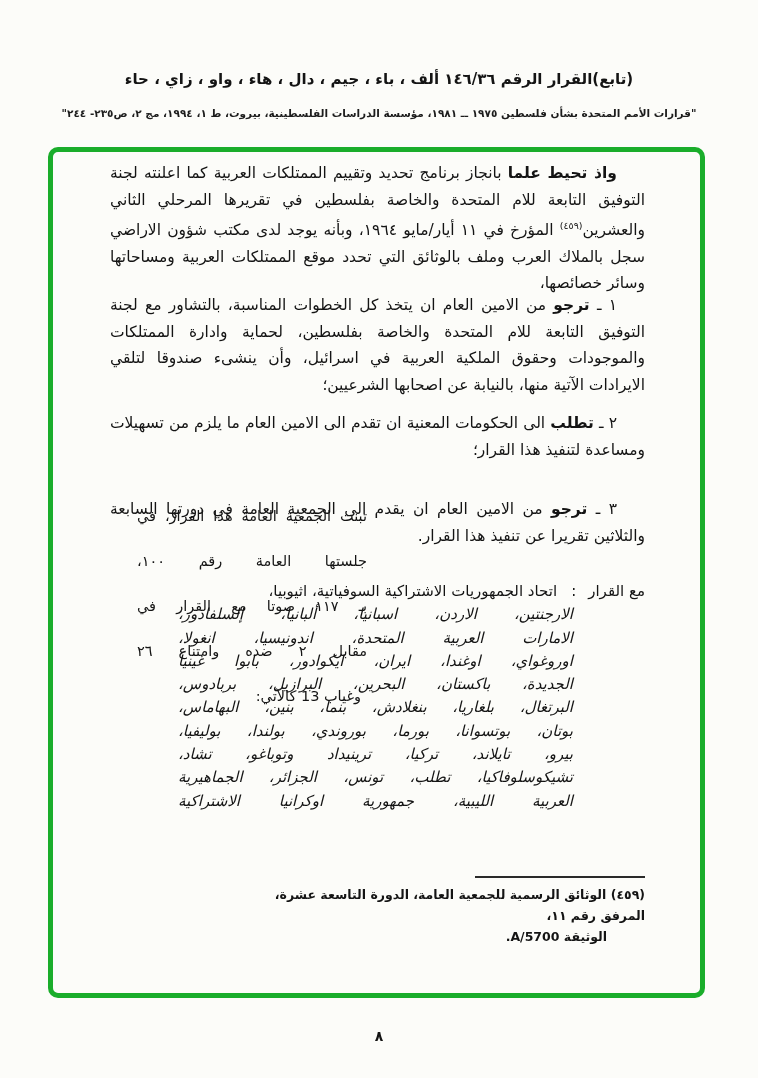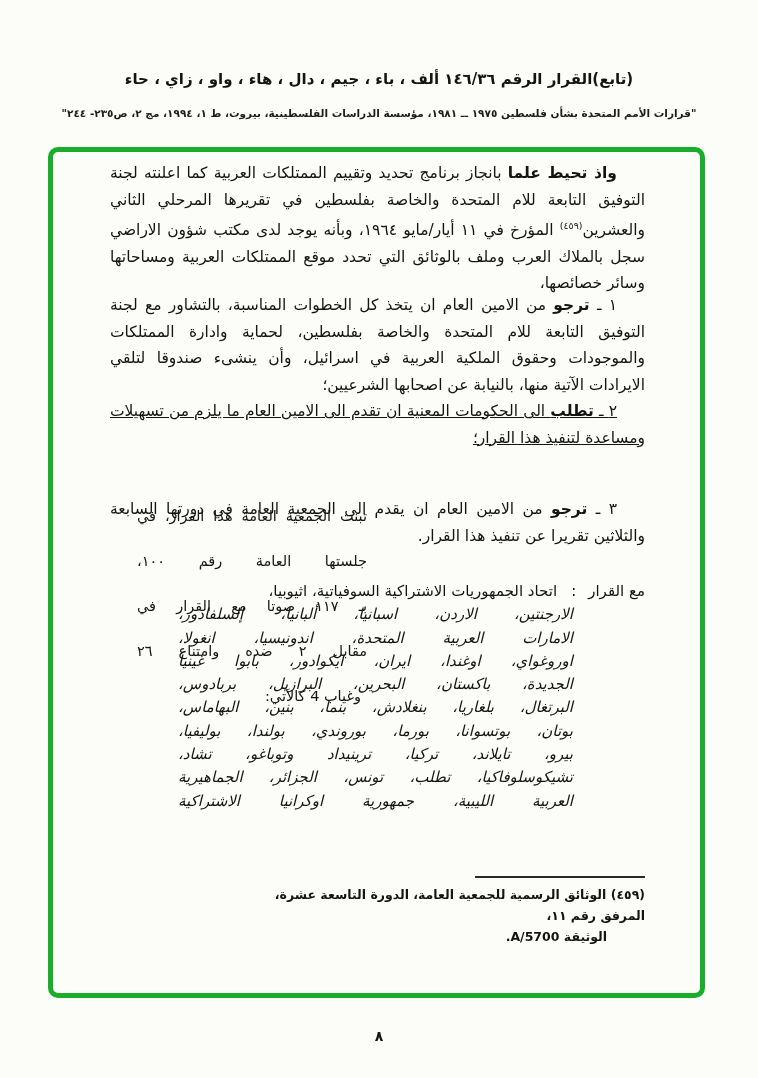--- a/index.html
+++ b/index.html
@@ -17,21 +17,21 @@
   .header-line2 { top:107px; left:0; width:758px; text-align:center;
     font-size:10.5px; font-weight:bold; color:#1c1c1c; }
 
   .green-box { left:48px; top:147px; width:657px; height:851px;
     border:5px solid var(--green); border-radius:10px; background:transparent; }
 
   .body-par { left:110px; width:535px; font-size:15.5px; line-height:26.5px;
     text-align:justify; text-indent:28px; }
   .preamble { top:160px; }
   .item-1 { top:292px; }
-  .item-2 { top:398px;text-decoration:underline; }
+  .item-2 { top:410px; }
   .item-3 { top:456px;margin-top:40px; }
   .lead { font-weight:bold; }
   .fnref { font-size:9.5px; vertical-align:6px; letter-spacing:0; }
 
   .adoption { left:137px; top:484px; width:230px; font-size:14.5px;
     line-height:25px; }
   .adoption .a-line { text-align:justify; text-align-last:justify;margin-top:20px; }
   .adoption .a-line.last { text-align-last:right; padding-left:0; padding-right:6px; }
 
   .vote { left:110px; top:580px; width:535px; font-size:15px; line-height:23.3px; }
@@ -67,21 +67,21 @@
 
   <p class="abs body-par item-2 rtl"><span>٢ ـ </span><b class="lead">تطلب</b><span> الى الحكومات المعنية ان تقدم الى الامين العام ما يلزم من تسهيلات ومساعدة لتنفيذ هذا القرار؛</span></p>
 
   <p class="abs body-par item-3 rtl"><span>٣ ـ </span><b class="lead">ترجو</b><span> من الامين العام ان يقدم الى الجمعية العامة في دورتها السابعة والثلاثين تقريرا عن تنفيذ هذا القرار.</span></p>
 
   <div class="abs adoption rtl">
     <div class="a-line">تبنت الجمعية العامة هذا القرار، في</div>
     <div class="a-line">جلستها العامة رقم ١٠٠،</div>
     <div class="a-line">بـ ١١٧ صوتا مع القرار في</div>
     <div class="a-line">مقابل ٢ ضده وامتناع ٢٦</div>
-    <div class="a-line last">وغياب 4 كالآتي:</div>
+    <div class="a-line last">وغياب 13 كالآتي:</div>
   </div>
 
   <div class="abs vote rtl">
     <div class="vote-first"><span class="vote-label">مع القرار</span><span class="vote-colon">:</span><span>اتحاد الجمهوريات الاشتراكية السوفياتية، اثيوبيا،</span></div>
     <div class="vote-line">الارجنتين، الاردن، اسبانيا، ألبانيا، إلسلفادور،</div>
     <div class="vote-line">الامارات العربية المتحدة، اندونيسيا، انغولا،</div>
     <div class="vote-line">اوروغواي، اوغندا، ايران، ايكوادور، بابوا غينيا</div>
     <div class="vote-line">الجديدة، باكستان، البحرين، البرازيل، بربادوس،</div>
     <div class="vote-line">البرتغال، بلغاريا، بنغلادش، بنما، بنين، البهاماس،</div>
     <div class="vote-line">بوتان، بوتسوانا، بورما، بوروندي، بولندا، بوليفيا،</div>

